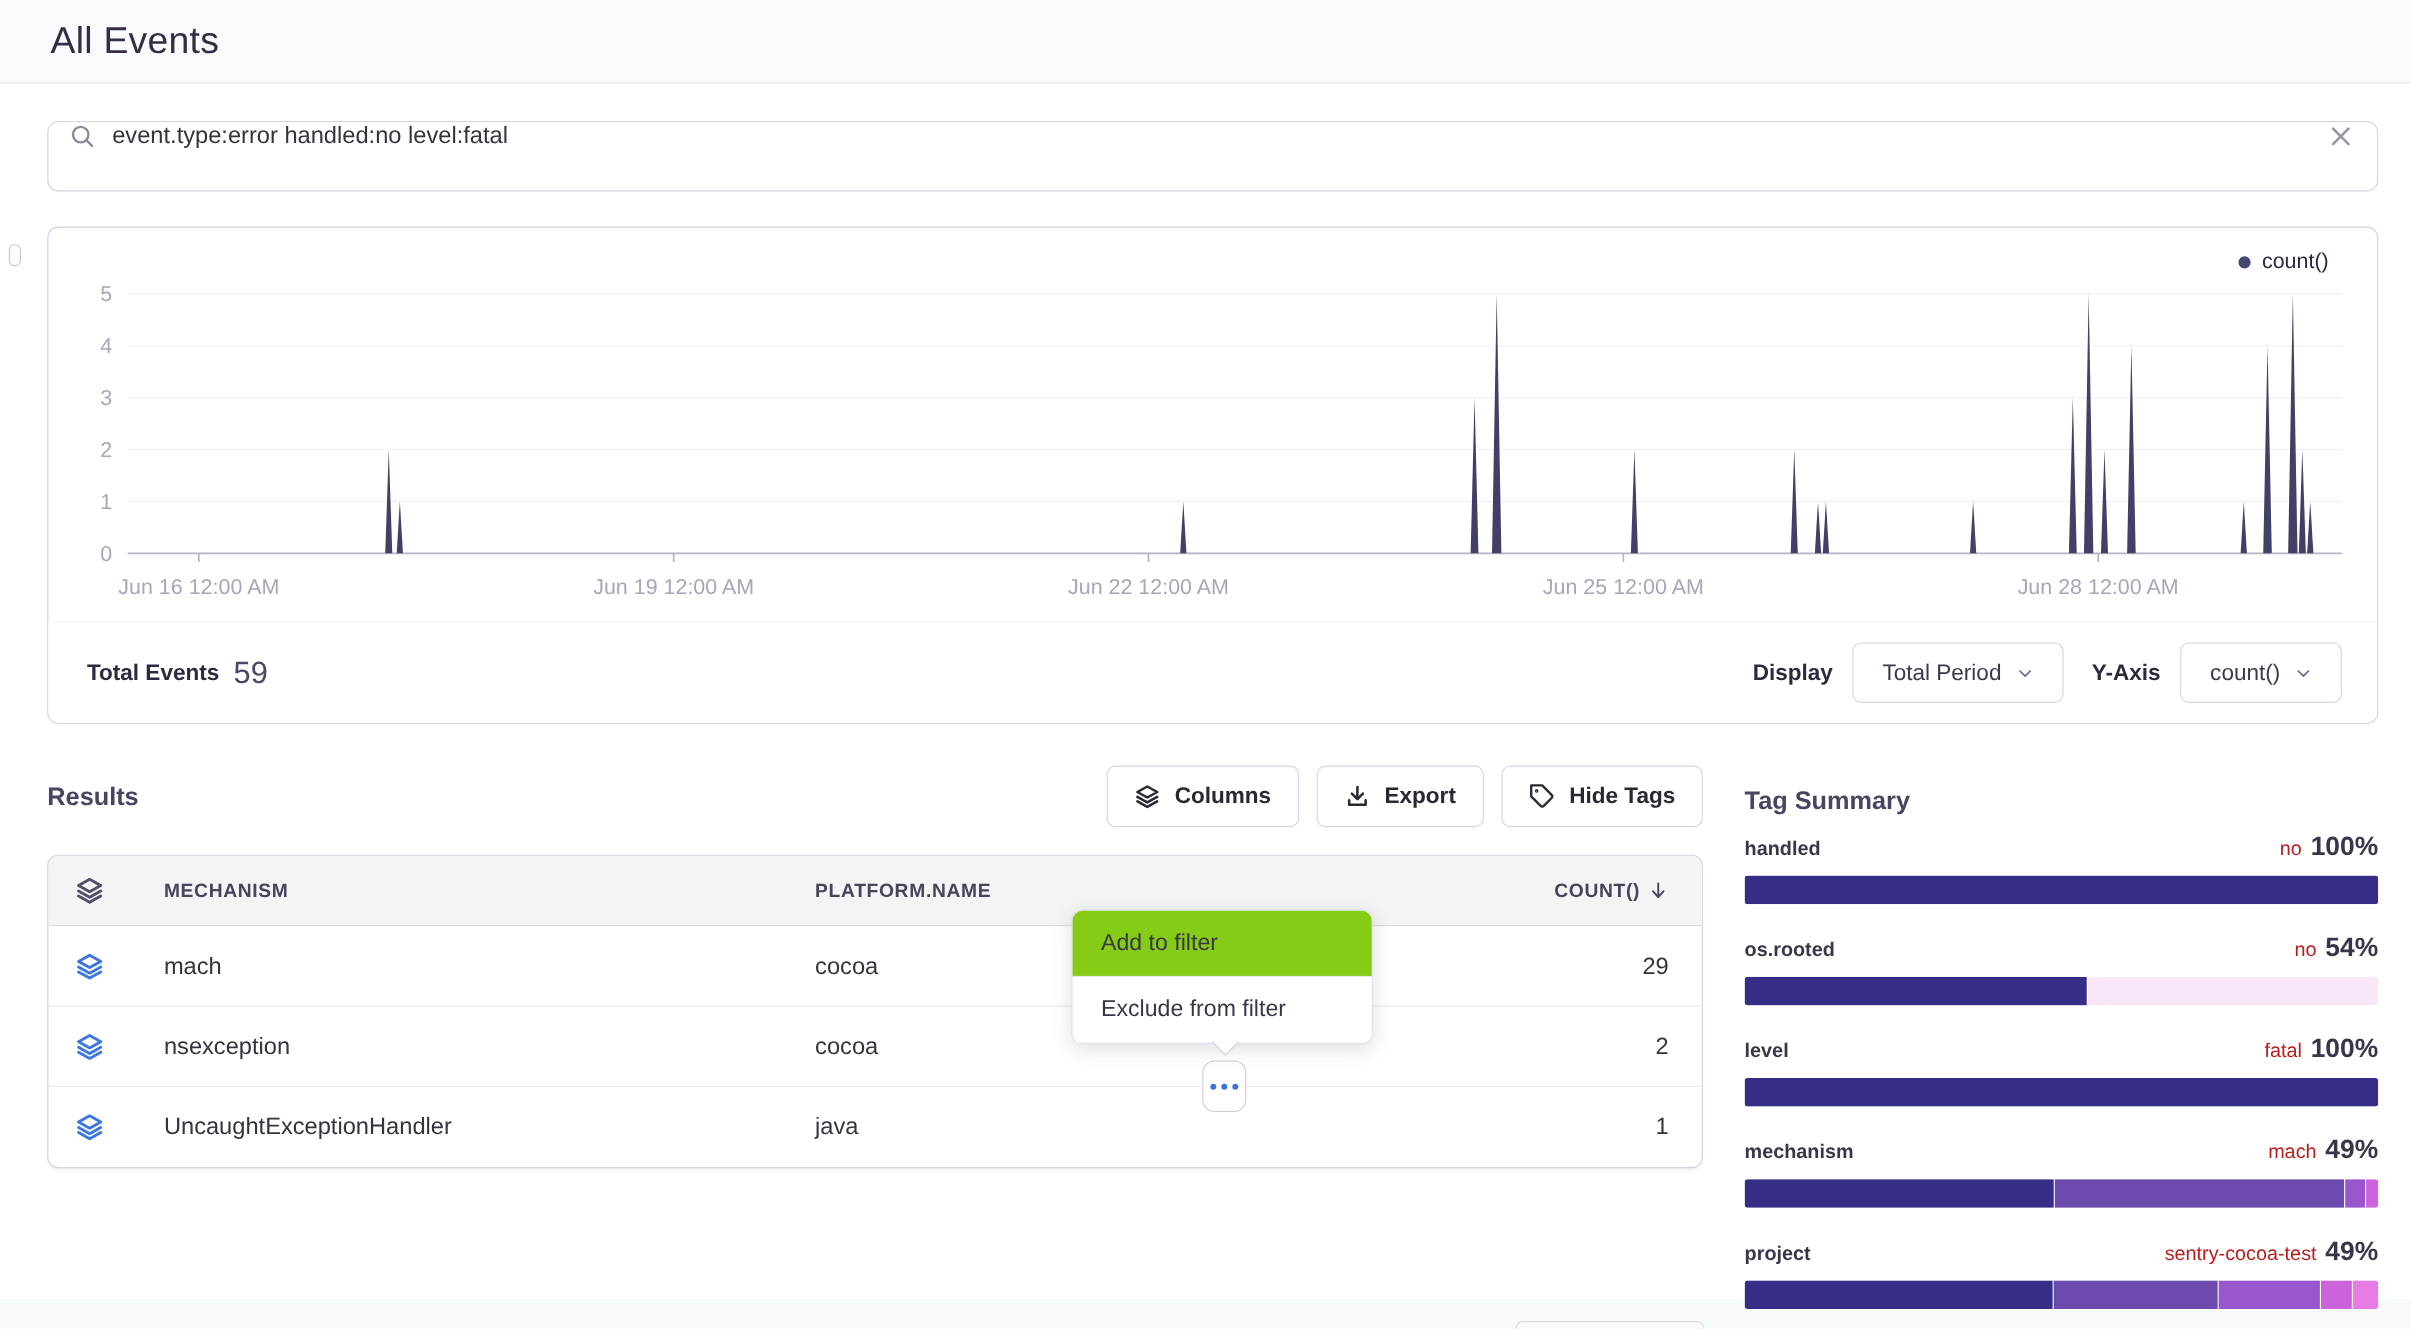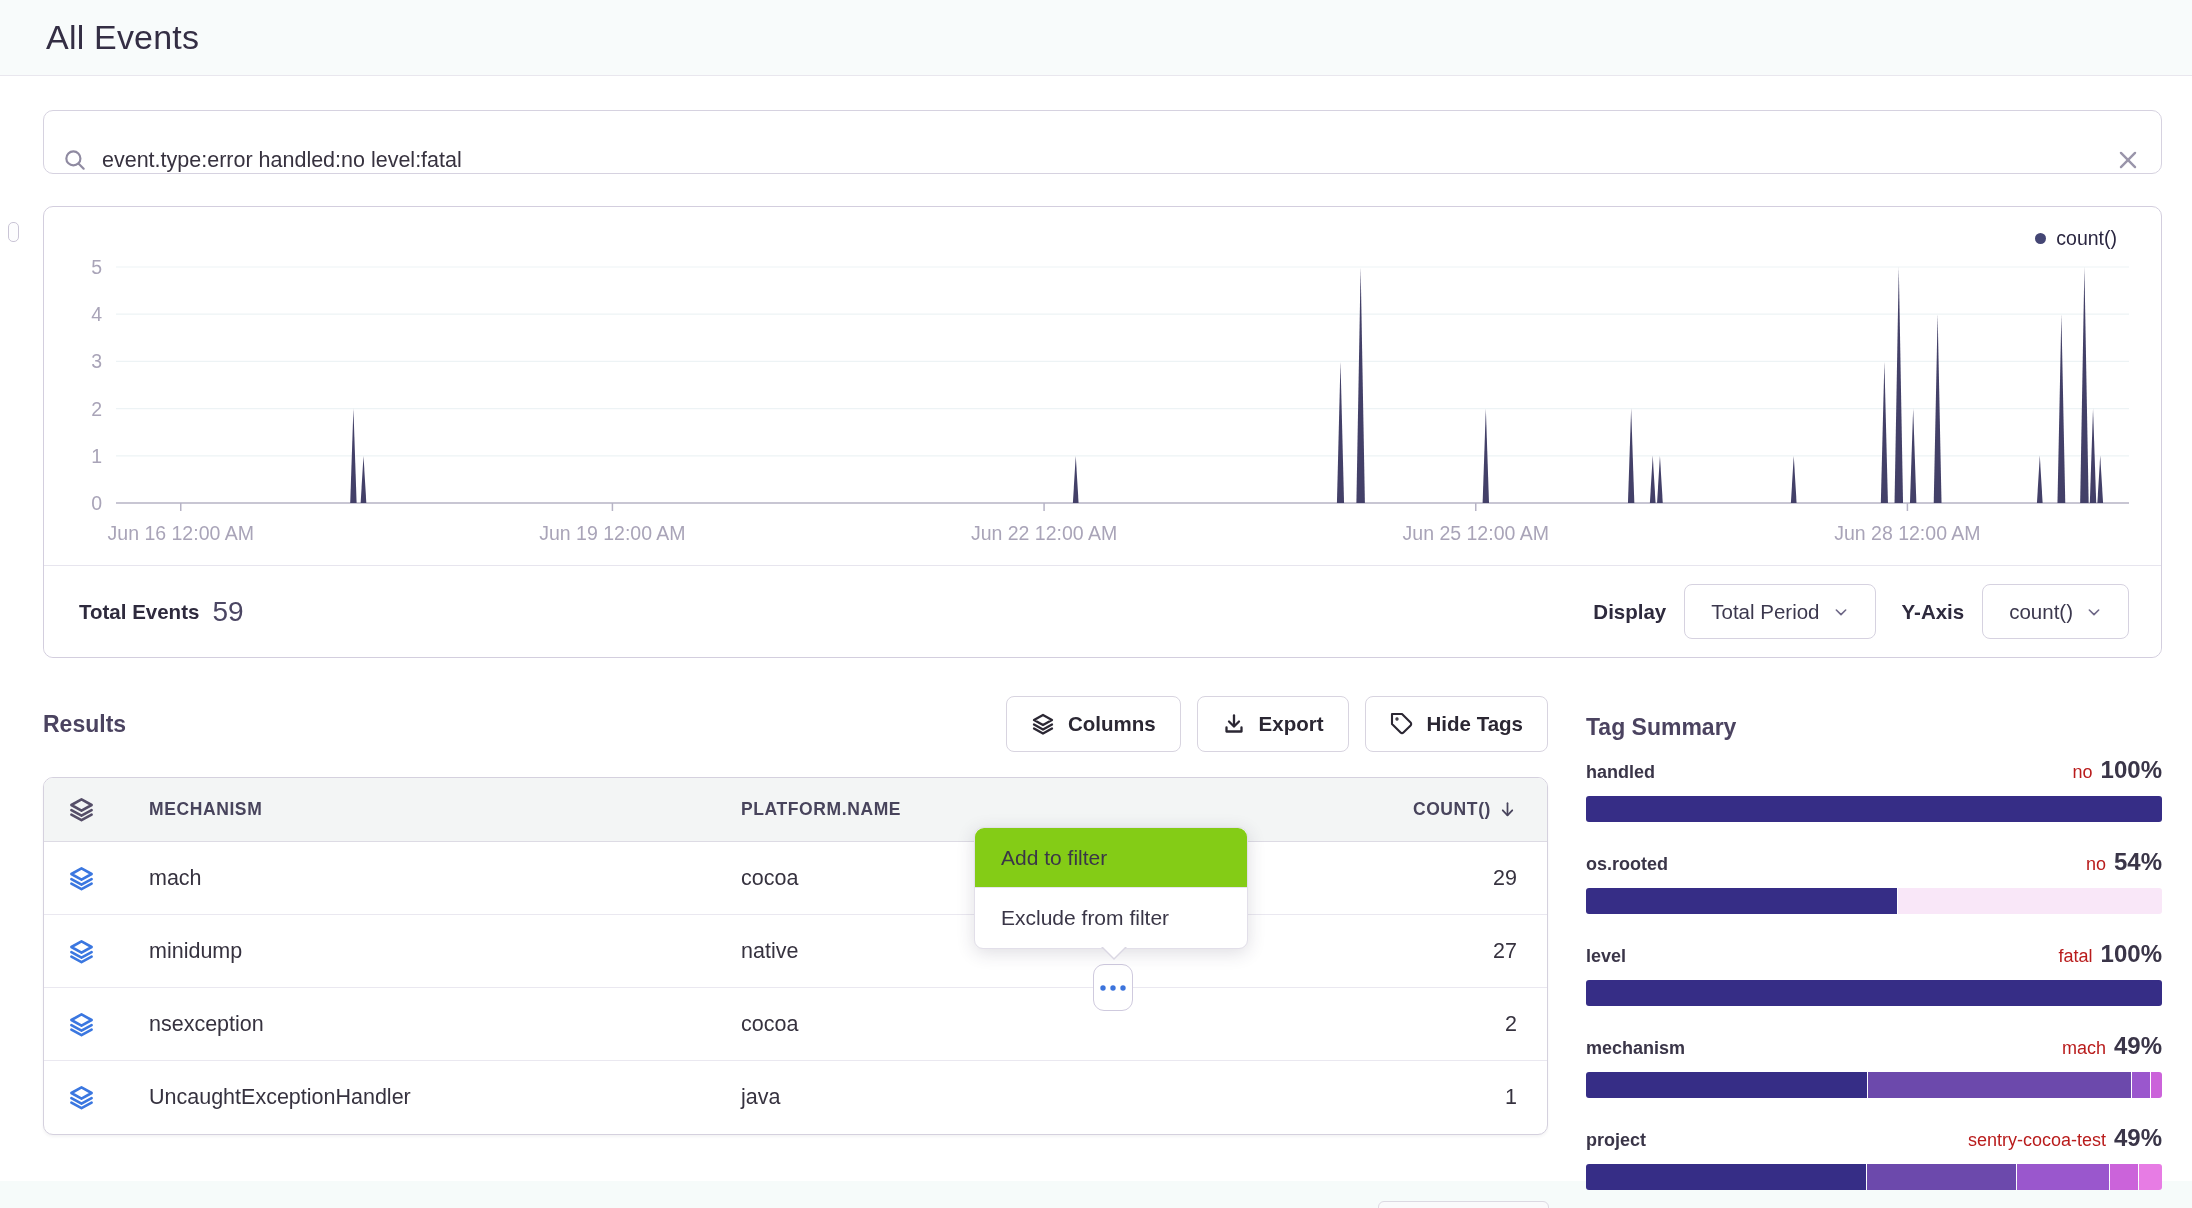--- a/index.html
+++ b/index.html
@@ -15,21 +15,21 @@
     display:flex; align-items:center; padding-left:46px;
   }
   .page-title { font-size:34px; font-weight:500; color:#342e44; letter-spacing:.2px; }
 
   .container { padding:0 30px 0 43px; position:relative; z-index:1; }
 
   
   .searchbar {
     margin-top:34px; height:64px; background:#fff;
     border:1.5px solid #d6d2e0; border-radius:10px;
-    display:flex; align-items:flex-end; gap:14px; padding:0 20px 0 18px;
+    display:flex; align-items:flex-start; gap:14px; padding:0 20px 0 18px;
   }
   .searchbar input {
     flex:1; border:none; outline:none; font:inherit;
     font-size:21.5px; color:#37323f; background:transparent;
   }
   .drag-handle {
     position:absolute; left:8px; top:222px; width:11px; height:20px;
     border:1.5px solid #cac5d6; border-radius:5px; background:#fdfdfe;
   }
 
@@ -308,32 +308,20 @@
               <span class="cell-count">29</span>
             </div>
             <div class="trow">
               <span class="row-icon">
                 <svg width="27" height="27" viewBox="0 0 24 24" fill="none" stroke="#3b77e0" stroke-width="2.3" stroke-linecap="round" stroke-linejoin="round">
                   <polygon points="12 3 21 8 12 13 3 8"></polygon>
                   <polyline points="3 12.5 12 17.5 21 12.5"></polyline>
                   <polyline points="3 16.5 12 21.5 21 16.5"></polyline>
                 </svg>
               </span>
-              <span>minidump</span>
-              <span>native</span>
-              <span class="cell-count">27</span>
-            </div>
-            <div class="trow">
-              <span class="row-icon">
-                <svg width="27" height="27" viewBox="0 0 24 24" fill="none" stroke="#3b77e0" stroke-width="2.3" stroke-linecap="round" stroke-linejoin="round">
-                  <polygon points="12 3 21 8 12 13 3 8"></polygon>
-                  <polyline points="3 12.5 12 17.5 21 12.5"></polyline>
-                  <polyline points="3 16.5 12 21.5 21 16.5"></polyline>
-                </svg>
-              </span>
               <span>nsexception</span>
               <span>cocoa</span>
               <span class="cell-count">2</span>
             </div>
             <div class="trow">
               <span class="row-icon">
                 <svg width="27" height="27" viewBox="0 0 24 24" fill="none" stroke="#3b77e0" stroke-width="2.3" stroke-linecap="round" stroke-linejoin="round">
                   <polygon points="12 3 21 8 12 13 3 8"></polygon>
                   <polyline points="3 12.5 12 17.5 21 12.5"></polyline>
                   <polyline points="3 16.5 12 21.5 21 16.5"></polyline>

